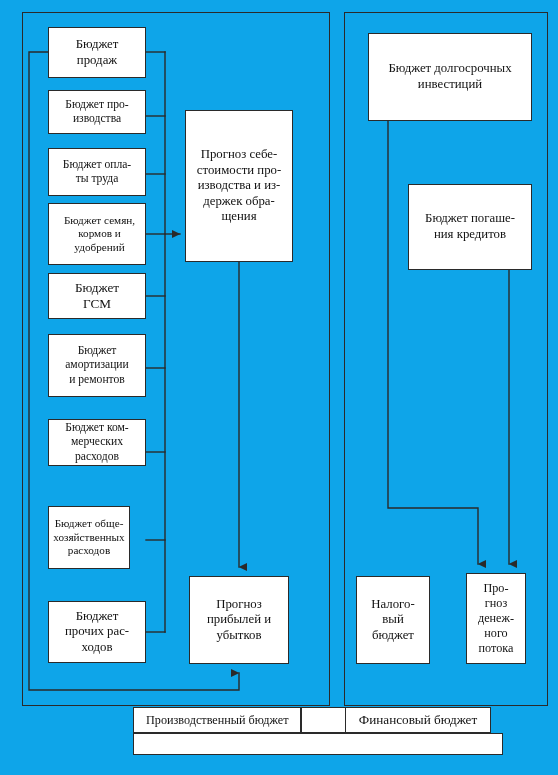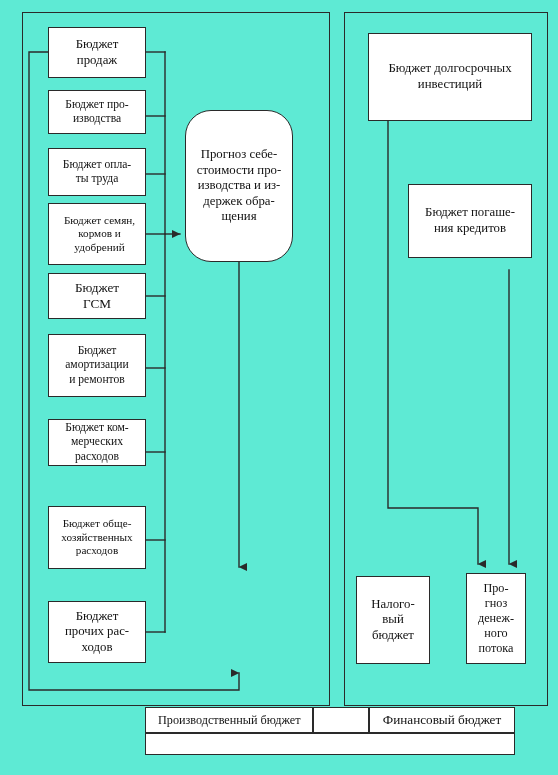--- a/index.html
+++ b/index.html
@@ -8,21 +8,21 @@
     background: #ffffff;
   }
   body {
     font-family: "Liberation Serif", "DejaVu Serif", serif;
     color: #111111;
   }
   #canvas {
     position: relative;
     width: 558px;
     height: 775px;
-    background: #5eead4;
+    background: #0ea5e9;
     overflow: hidden;
   }
   .frame {
     position: absolute;
     border: 1.4px solid #2a2a2a;
     background: transparent;
     box-sizing: border-box;
   }
   .node {
     position: absolute;
@@ -43,21 +43,20 @@
   }
   .barcell {
     position: absolute;
     border: 1.2px solid #2a2a2a;
     background: #ffffff;
     box-sizing: border-box;
     display: flex;
     align-items: center;
     justify-content: center;
     color: #111111;
-    margin-left: 12px;
   }
   .barcell.left-align { justify-content: flex-start; padding-left: 12px; }
   svg.wires {
     position: absolute;
     left: 0;
     top: 0;
     width: 558px;
     height: 775px;
     pointer-events: none;
   }
@@ -96,56 +95,59 @@
   </div>
 
   <div class="node fs-115" style="left:48px; top:334px; width:98px; height:63px;">
     <span>Бюджет<br>амортизации<br>и ремонтов</span>
   </div>
 
   <div class="node fs-115" style="left:48px; top:419px; width:98px; height:47px;">
     <span>Бюджет ком-<br>мерческих<br>расходов</span>
   </div>
 
-  <div class="node fs-11" style="left:48px; top:506px; width:98px; height:63px;">
+  <div class="node fs-11" style="left:48px; top:506px; width:82px; height:63px;">
     <span>Бюджет обще-<br>хозяйственных<br>расходов</span>
   </div>
 
   <div class="node fs-125" style="left:48px; top:601px; width:98px; height:62px;">
     <span>Бюджет<br>прочих рас-<br>ходов</span>
   </div>
 
-  <div class="node fs-125" style="left:185px; top:110px; width:108px; height:152px;border-radius:26px;">
+  <div class="node fs-125" style="left:185px; top:110px; width:108px; height:152px;">
     <span>Прогноз себе-<br>стоимости про-<br>изводства и из-<br>держек обра-<br>щения</span>
   </div>
 
+  <div class="node fs-125" style="left:189px; top:576px; width:100px; height:88px;">
+    <span>Прогноз<br>прибылей и<br>убытков</span>
+  </div>
 
   <div class="node fs-125" style="left:368px; top:33px; width:164px; height:88px;">
     <span>Бюджет долгосрочных<br>инвестиций</span>
   </div>
 
-  <div class="node fs-125" style="left:408px; top:184px; width:124px; height:74px;">
+  <div class="node fs-125" style="left:408px; top:184px; width:124px; height:86px;">
     <span>Бюджет погаше-<br>ния кредитов</span>
   </div>
 
   <div class="node fs-125" style="left:356px; top:576px; width:74px; height:88px;">
     <span>Налого-<br>вый<br>бюджет</span>
   </div>
 
   <div class="node fs-12" style="left:466px; top:573px; width:60px; height:91px;">
     <span>Про-<br>гноз<br>денеж-<br>ного<br>потока</span>
   </div>
 
   <div class="barcell fs-12 left-align" style="left:133px; top:707px; width:168px; height:26px;">
     <span>Производственный бюджет</span>
   </div>
   <div class="barcell fs-12" style="left:301px; top:707px; width:56px; height:26px;">
     <span></span>
   </div>
-  <div class="barcell fs-13" style="left:357px; top:707px; width:146px; height:26px;">
+  <div class="barcell fs-13" style="left:345px; top:707px; width:146px; height:26px;">
     <span>Финансовый бюджет</span>
   </div>
   <div class="barcell fs-12" style="left:133px; top:733px; width:370px; height:22px;">
     <span></span>
   </div>
 
   <svg class="wires" viewBox="0 0 558 775" xmlns="http://www.w3.org/2000/svg">
     <defs>
       <marker id="arrowR" markerWidth="9" markerHeight="9" refX="8" refY="4.5" orient="auto" markerUnits="userSpaceOnUse">
         <path d="M0,0.6 L8.4,4.5 L0,8.4 z" fill="#2a2a2a"></path>

